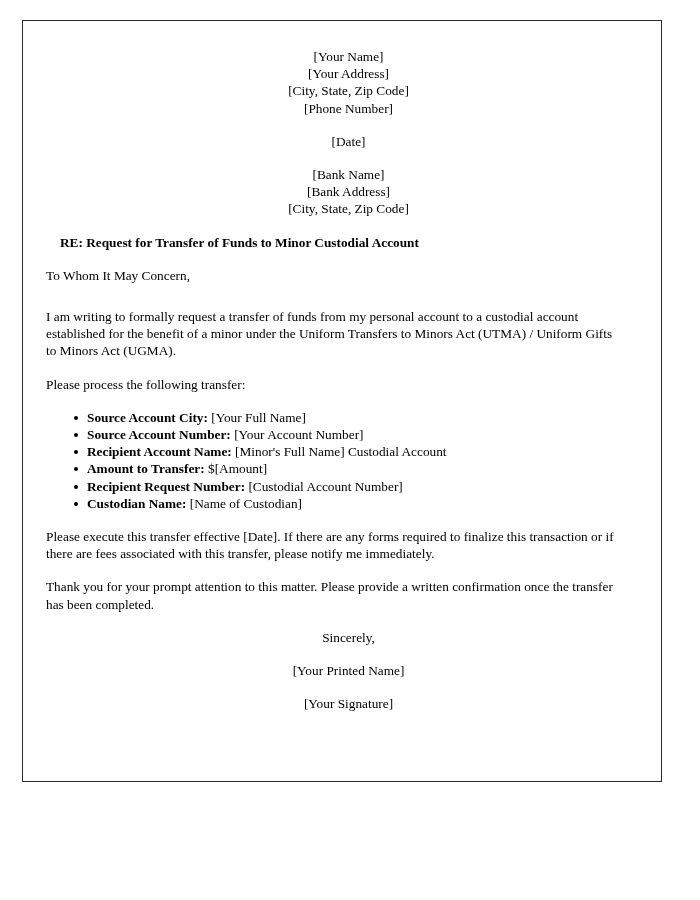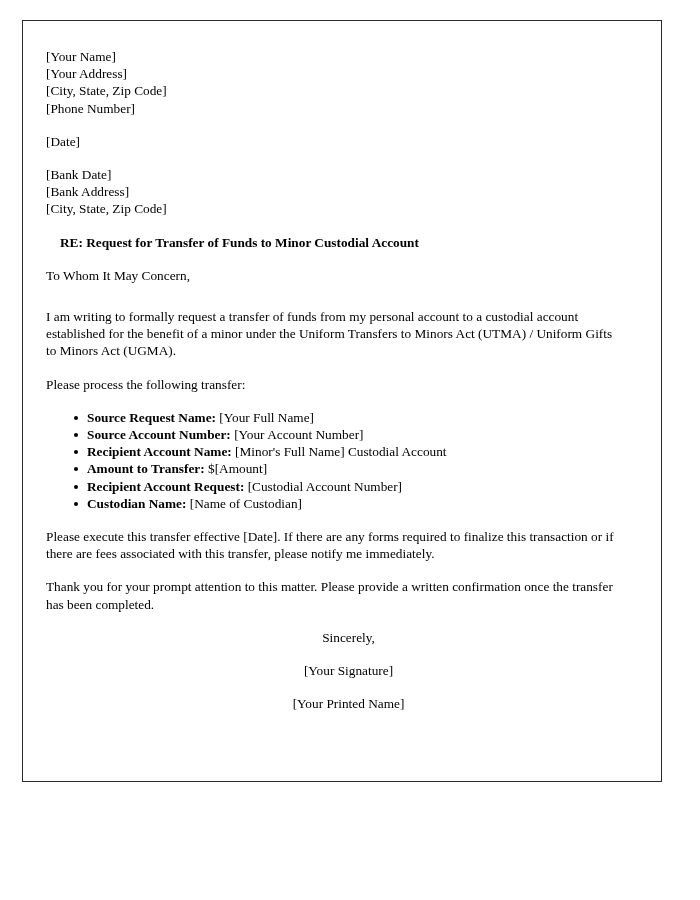--- a/index.html
+++ b/index.html
@@ -36,20 +36,21 @@
     line-height: 17.2px;
   }
 
   
   .addr-block {
     margin: 0 0 16px 0;
   }
   .addr-line {
     margin: 0;
     white-space: pre-wrap;
+    text-align: center;
   }
 
   
   .subject-line {
     margin: 0 0 16px 14px;
     font-weight: bold;
   }
 
   
   .para {
@@ -111,56 +112,56 @@
       <div class="addr-line">[Your Address]</div>
       <div class="addr-line">[City, State, Zip Code]</div>
       <div class="addr-line">[Phone Number]</div>
     </div>
 
     <div class="addr-block">
       <div class="addr-line">[Date]</div>
     </div>
 
     <div class="addr-block">
-      <div class="addr-line">[Bank Date]</div>
+      <div class="addr-line">[Bank Name]</div>
       <div class="addr-line">[Bank Address]</div>
       <div class="addr-line">[City, State, Zip Code]</div>
     </div>
 
     <div class="subject-line">RE: Request for Transfer of Funds to Minor Custodial Account</div>
 
     <div class="para">To Whom It May Concern,</div>
 
     <div class="para para-narrow">I am writing to formally request a transfer of funds from my personal account to a custodial account established for the benefit of a minor under the Uniform Transfers to Minors Act (UTMA) / Uniform Gifts to Minors Act (UGMA).</div>
 
     <div class="para">Please process the following transfer:</div>
 
     <ul class="detail-list">
       <li class="detail-item">
-        <span class="bullet-marker"></span><span class="detail-label">Source Request Name:</span> <span class="detail-value">[Your Full Name]</span>
+        <span class="bullet-marker"></span><span class="detail-label">Source Account City:</span> <span class="detail-value">[Your Full Name]</span>
       </li>
       <li class="detail-item">
         <span class="bullet-marker"></span><span class="detail-label">Source Account Number:</span> <span class="detail-value">[Your Account Number]</span>
       </li>
       <li class="detail-item">
         <span class="bullet-marker"></span><span class="detail-label">Recipient Account Name:</span> <span class="detail-value">[Minor's Full Name] Custodial Account</span>
       </li>
       <li class="detail-item">
         <span class="bullet-marker"></span><span class="detail-label">Amount to Transfer:</span> <span class="detail-value">$[Amount]</span>
       </li>
       <li class="detail-item">
-        <span class="bullet-marker"></span><span class="detail-label">Recipient Account Request:</span> <span class="detail-value">[Custodial Account Number]</span>
+        <span class="bullet-marker"></span><span class="detail-label">Recipient Request Number:</span> <span class="detail-value">[Custodial Account Number]</span>
       </li>
       <li class="detail-item">
         <span class="bullet-marker"></span><span class="detail-label">Custodian Name:</span> <span class="detail-value">[Name of Custodian]</span>
       </li>
     </ul>
 
     <div class="para">Please execute this transfer effective [Date]. If there are any forms required to finalize this transaction or if there are fees associated with this transfer, please notify me immediately.</div>
 
     <div class="para">Thank you for your prompt attention to this matter. Please provide a written confirmation once the transfer has been completed.</div>
 
     <div class="closing-line">Sincerely,</div>
+    <div class="closing-line">[Your Printed Name]</div>
     <div class="closing-line">[Your Signature]</div>
-    <div class="closing-line">[Your Printed Name]</div>
 
   </div>
 </div>
 
 </body></html>

